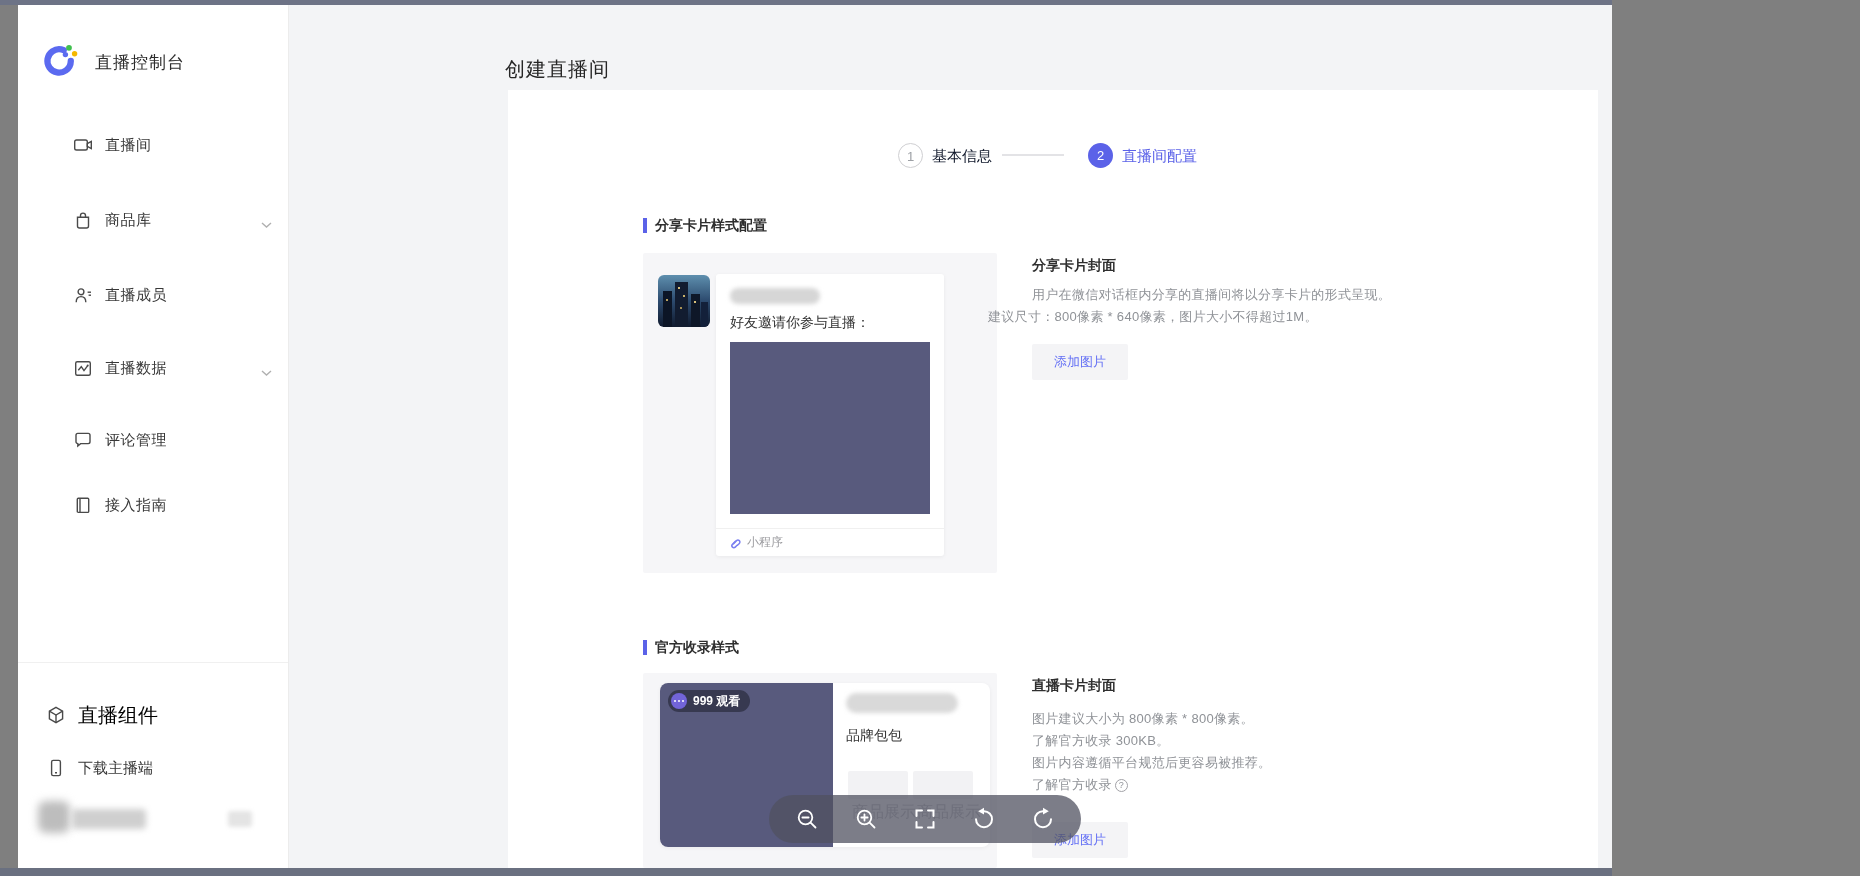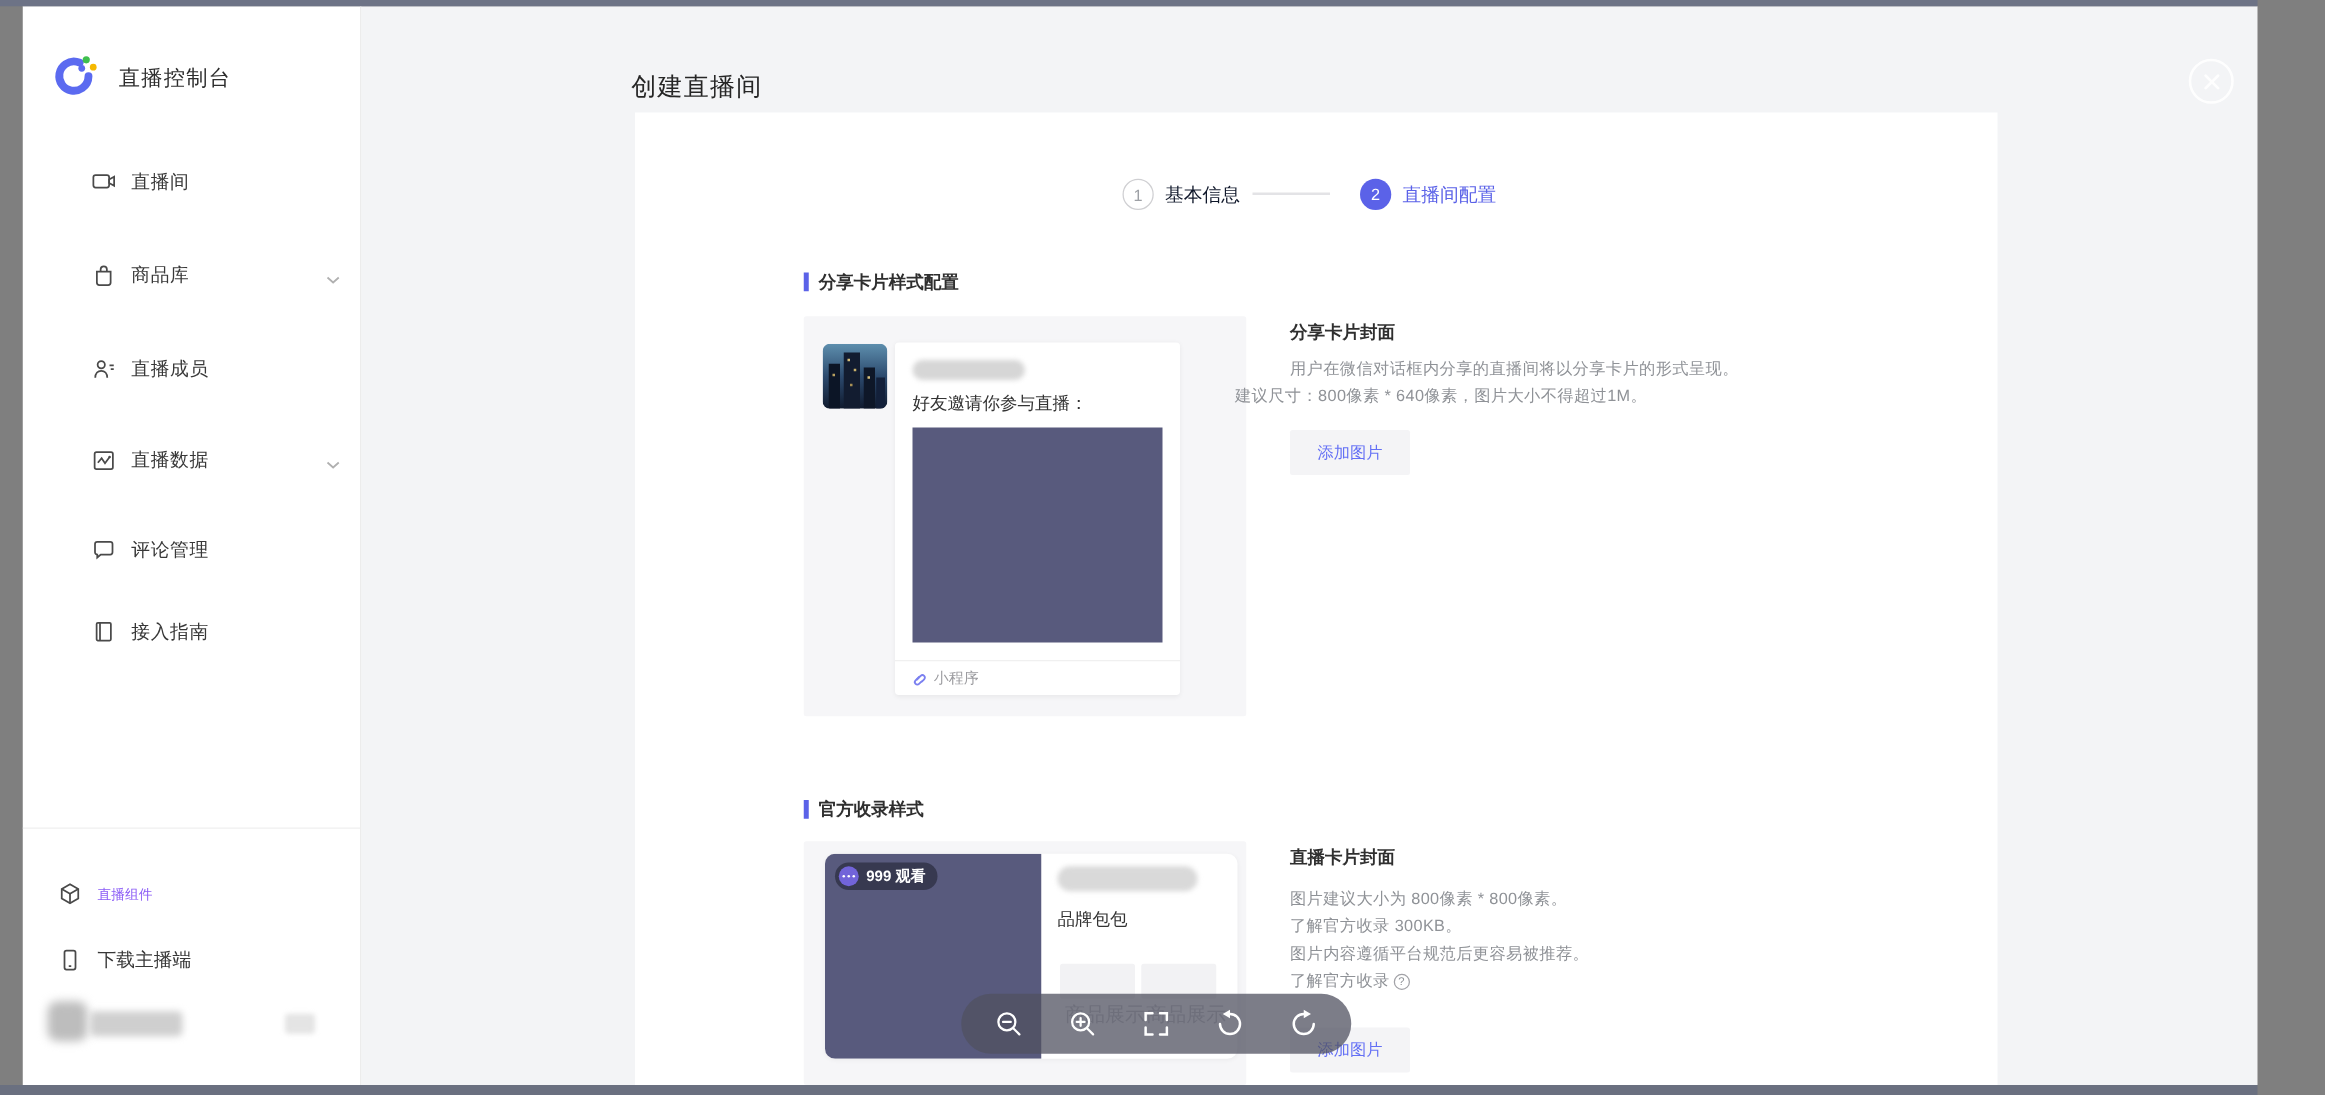--- a/index.html
+++ b/index.html
@@ -1,17 +1,17 @@
 <!DOCTYPE html>
 <html><head>
 <meta charset="utf-8">
 <style>
   html,body{margin:0;padding:0;}
   body{font-family:"Liberation Sans","DejaVu Sans",sans-serif;background:#7f7f7f;}
-  .screen{position:relative;width:1806px;height:876px;overflow:hidden;background:#7f7f7f;}
+  .screen{position:relative;width:1612px;height:876px;overflow:hidden;background:#7f7f7f;}
   .abs{position:absolute;}
 
   
   .frame-top{left:0;top:0;width:1860px;height:5px;background:#6d7386;}
   .frame-bottom{left:0;top:868px;width:1843px;height:8px;background:#6a7080;}
   .frame-left{left:0;top:5px;width:18px;height:863px;background:#7f7f7f;}
   .frame-right{left:1817px;top:5px;width:21px;height:863px;background:#7f7f7f;}
   .frame-right-line{left:1838px;top:0;width:5px;height:876px;background:#4e6379;}
   .browser-scrollbar{left:1843px;top:0;width:17px;height:876px;background:#f1f1f3;}
   .sb-up{left:1847px;top:8px;width:0;height:0;border-left:5px solid transparent;border-right:5px solid transparent;border-bottom:7px solid #4a4a4a;}
@@ -196,21 +196,21 @@
     <div class="abs side-divider" style="left:0;"></div>
 
     <div class="abs foot-item" style="left:0;top:696px;">
       <span class="ic" style="width:20px;height:20px;display:inline-flex;">
         <svg viewBox="0 0 20 20" fill="none" stroke="#4a4a4a" stroke-width="1.4">
             <path d="M10 2.4 l6.6 3.8 v7.6 L10 17.6 l-6.6 -3.8 V6.2 z"></path>
             <path d="M3.4 6.2 L10 10 l6.6 -3.8"></path>
             <path d="M10 10 v7.6"></path>
           </svg>
       </span>
-      <span class="lbl" style="font-size:11px;color:#8b5cf6;">直播组件</span>
+      <span class="lbl" style="font-size:20px;color:#000000;">直播组件</span>
     </div>
 
     <div class="abs foot-item" style="left:0;top:749px;">
       <span class="ic" style="width:20px;height:20px;display:inline-flex;">
         <svg viewBox="0 0 20 20" fill="none" stroke="#4a4a4a" stroke-width="1.4">
             <rect x="5.6" y="2.4" width="8.8" height="15.2" rx="1.6"></rect>
             <line x1="9" y1="14.8" x2="11" y2="14.8"></line>
           </svg>
       </span>
       <span class="lbl" style="font-size:15px;color:#383838;">下载主播端</span>

